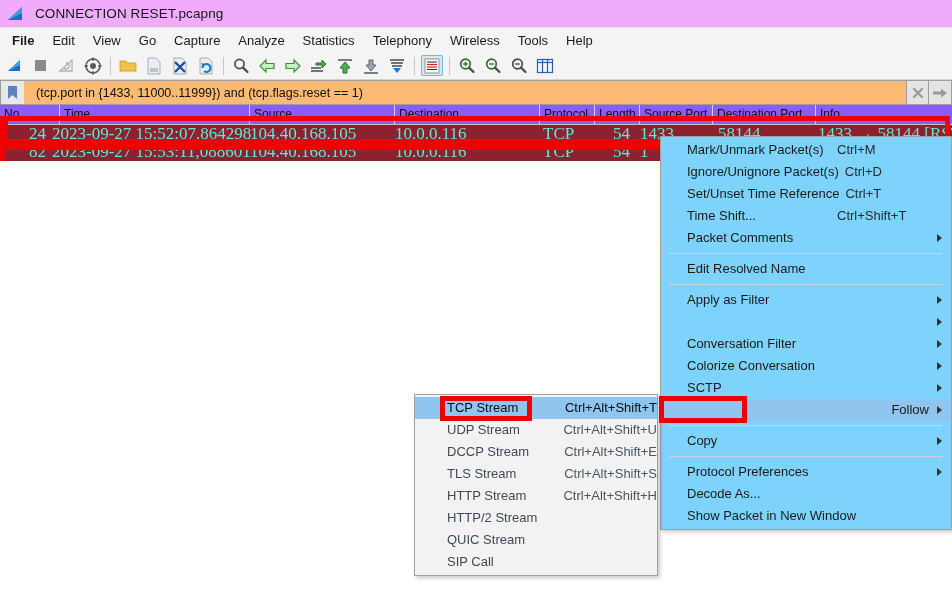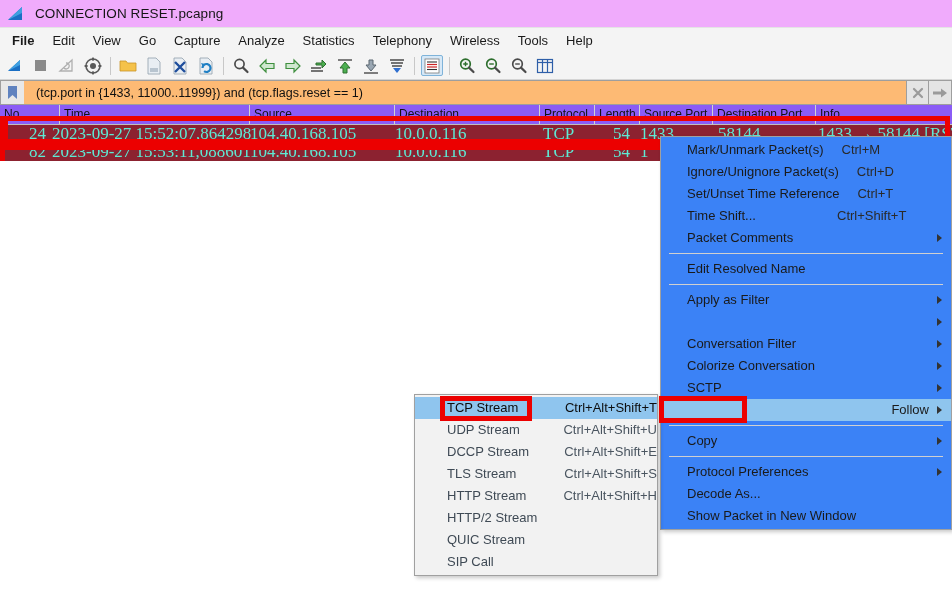--- a/index.html
+++ b/index.html
@@ -122,32 +122,32 @@
     background: #ec0000; z-index: 39;
   }
   .red-left-edge {
     position: absolute; left: 0; top: 116px; width: 5px; height: 45px;
     background: #ec0000; z-index: 39;
   }
 
   
   .ctx-menu {
     position: absolute; left: 660px; top: 136px; width: 292px;
-    background: #3b82f6; border: 1px solid #a0a0a0;
+    background: #7dd3fc; border: 1px solid #a0a0a0;
     box-shadow: 2px 2px 4px rgba(0,0,0,0.22);
     padding: 2px 0; box-sizing: border-box; z-index: 50;
     font-size: 13px; color: #1a1a1a;
   }
   .ctx-item {
     position: relative; height: 22px; line-height: 22px;
     padding-left: 26px; padding-right: 22px;
     white-space: nowrap; display: flex; align-items: center;
   }
   .ctx-item .lbl { flex: 1; }
-  .ctx-item .acc { color: #2a2a2a; margin-left: 18px; }
+  .ctx-item .acc { color: #2a2a2a; margin-left: 6px; }
   .ctx-item .arr {
     position: absolute; right: 9px; top: 50%; transform: translateY(-50%);
     width: 0; height: 0; border-left: 5px solid #333;
     border-top: 4px solid transparent; border-bottom: 4px solid transparent;
   }
   .ctx-item.sel { background: #8fc5ee; text-align: right; }
   .ctx-sep { height: 1px; background: #d0d0d0; margin: 4px 8px 4px 8px; }
 
   
   .ctx-item .acc { min-width: 92px; }

